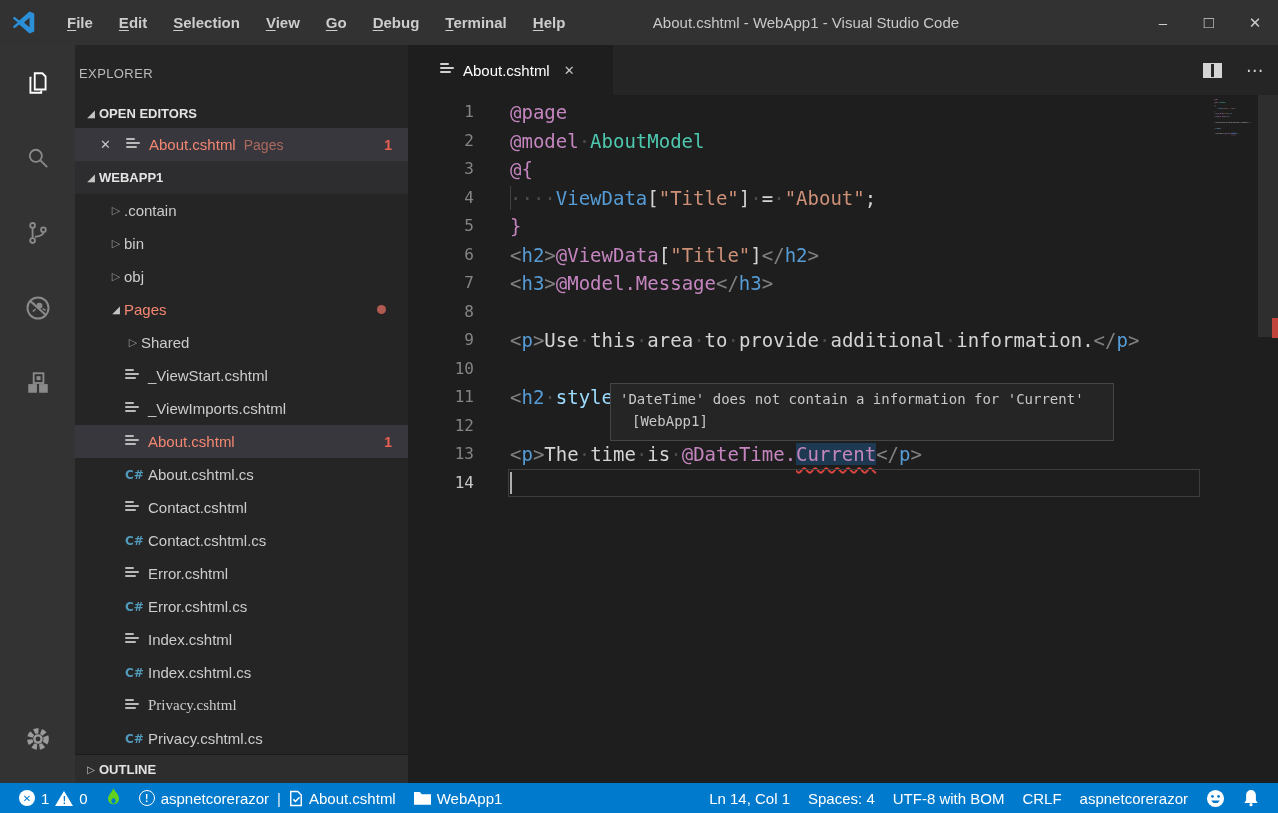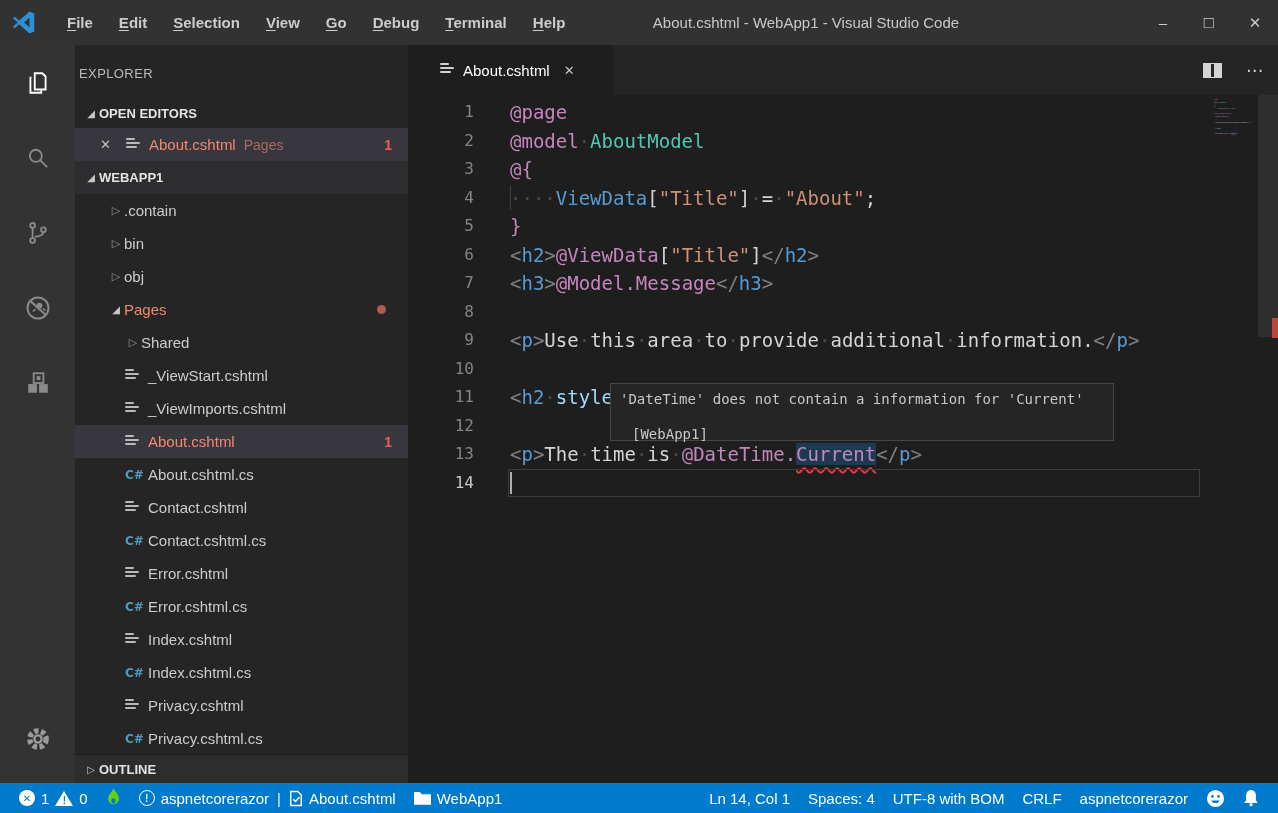--- a/index.html
+++ b/index.html
@@ -89,21 +89,21 @@
             text-decoration:underline wavy #e0443e 1.5px; text-underline-offset:6px; }
   .tk-guide { position:absolute; left:10px; top:2px; bottom:2px; border-left:1px solid #404040; }
   .cur-box { position:absolute; left:8px; top:0; width:692px; height:28.5px;
              border:1px solid #3d3d3d; }
   .cursor { position:absolute; left:10px; top:3px; width:2px; height:22px; background:#aeafad; }
 
   .tooltip { position:absolute; left:202px; top:288px; width:504px; height:58px; background:#252526;
              border:1px solid #454545; z-index:5; color:#c8c8c8;
              font-family:"DejaVu Sans Mono","Liberation Mono",monospace; font-size:14px; }
   .tooltip .tl1 { padding:7px 0 0 9px; white-space:nowrap; }
-  .tooltip .tl2 { padding:6px 0 0 21px; white-space:nowrap;margin-top:13px; }
+  .tooltip .tl2 { padding:6px 0 0 21px; white-space:nowrap; }
 
   .minimap { position:absolute; right:20px; top:3px; width:44px; height:62px; overflow:hidden; }
   .mini-scale { transform:scale(0.058,0.1); transform-origin:top left; width:1200px; }
   .mini-scale .line { height:28.5px; }
   .scrollbar { position:absolute; right:0; top:0; width:20px; height:688px; }
   .sb-thumb { position:absolute; left:0; top:0; width:20px; height:242px;
               background:rgba(121,121,121,0.18); }
   .ruler-err { position:absolute; right:0; top:223px; width:6px; height:20px; background:#c0443c; }
 
   
@@ -304,21 +304,21 @@
             <i class="b b1"></i>
             <i class="b b2"></i>
             <i class="b b3"></i>
           </span>
           <span class="lbl">Index.cshtml</span>
         </div>
         <div class="tree-row" style="padding-left: 50px;">
           <span class="cs-ico">C#</span>
           <span class="lbl">Index.cshtml.cs</span>
         </div>
-        <div class="tree-row" style="padding-left: 50px;">
+        <div class="tree-row" style="padding-left: 50px; font-family: Liberation Serif, serif;">
           <span class="file-ico" style="margin-left:0">
             <i class="b b1"></i>
             <i class="b b2"></i>
             <i class="b b3"></i>
           </span>
           <span class="lbl">Privacy.cshtml</span>
         </div>
         <div class="tree-row" style="padding-left: 50px;">
           <span class="cs-ico">C#</span>
           <span class="lbl">Privacy.cshtml.cs</span>

